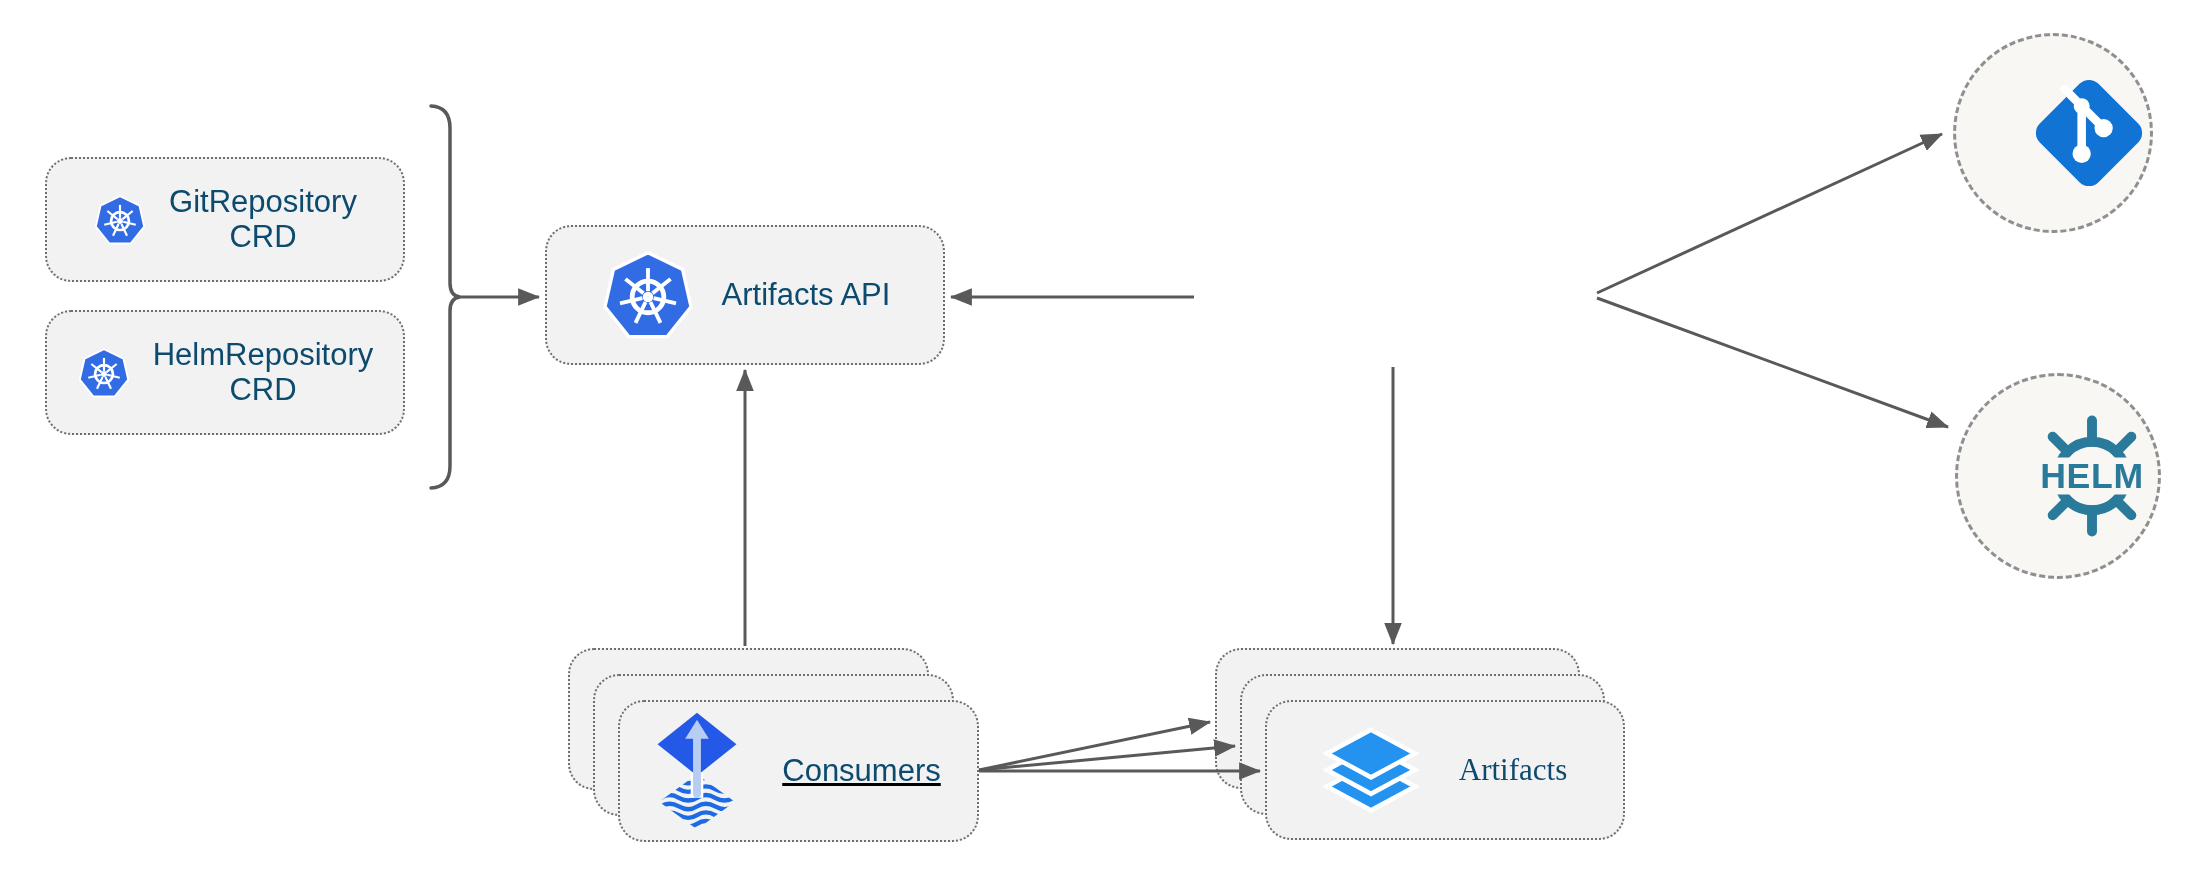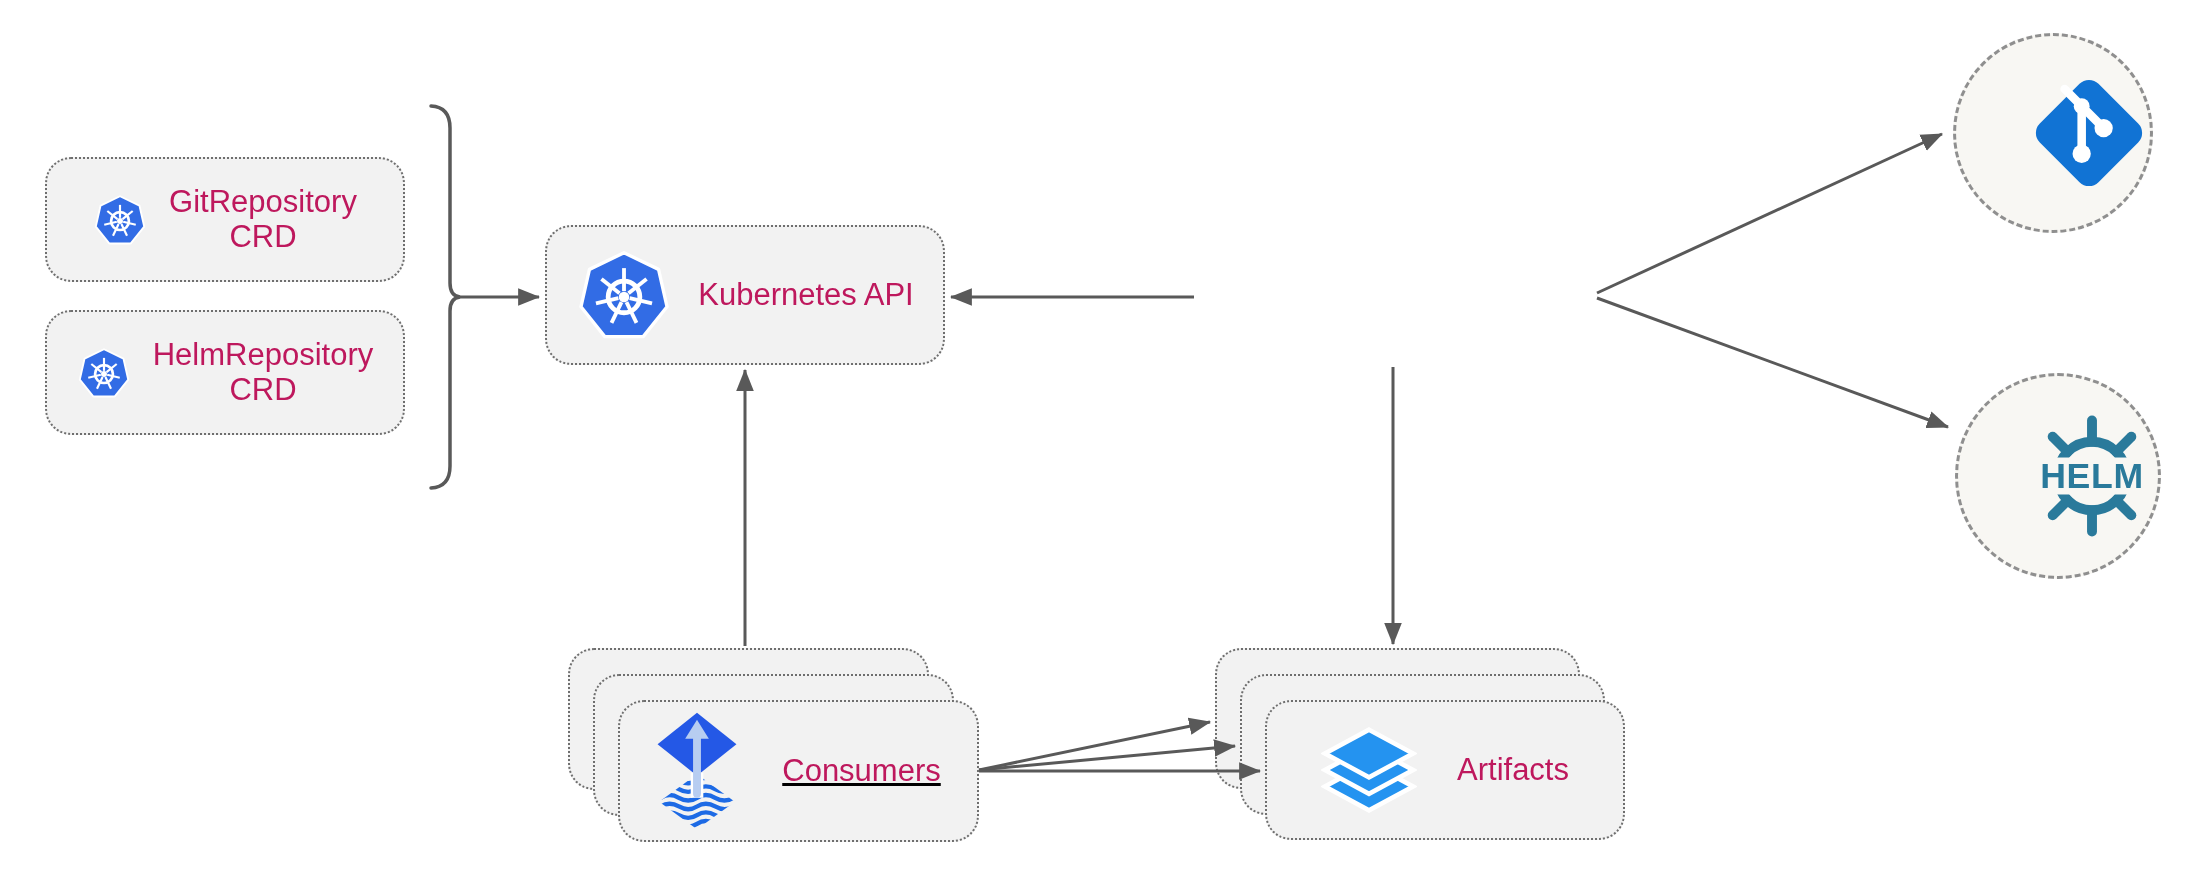--- a/index.html
+++ b/index.html
@@ -8,21 +8,21 @@
     font-family:"Liberation Sans",sans-serif;color:#000;
   }
   .edges{position:absolute;left:0;top:0;width:2198px;height:878px;pointer-events:none;z-index:5;}
   .box{
     position:absolute;background:#f2f2f2;border:2.5px dotted #6e6e6e;border-radius:26px;
     box-sizing:border-box;display:flex;align-items:center;justify-content:center;z-index:2;
   }
   .box.stackback{z-index:1;}
   .box.stackmid{z-index:2;}
   .box.stackfront{z-index:3;}
-  .label{font-size:31px;line-height:1.12;text-align:center;color:#be185d;}
+  .label{font-size:31px;line-height:1.12;text-align:center;color:#0c4a6e;}
   .circle{
     position:absolute;background:#f8f7f3;border:3px dashed #8f8f8f;border-radius:50%;
     box-sizing:border-box;display:flex;align-items:center;justify-content:flex-end;z-index:2;
   }
   .icon{flex:0 0 auto;display:block;}
 </style>
 </head>
 <body>
 
 <div class="canvas">
@@ -107,36 +107,36 @@
     <div class="label">
       <div>HelmRepository</div>
       <div>CRD</div>
     </div>
   </div>
 
   <div class="box" style="left:545px;top:225px;width:400px;height:140px;gap:26px;">
     <svg class="icon" width="96" height="96">
         <use href="#sym-k8s"></use>
       </svg>
-    <div class="label">Kubernetes API</div>
+    <div class="label">Artifacts API</div>
   </div>
 
 
   <div class="box stackback" style="left:568px;top:648px;width:361px;height:142px;"></div>
   <div class="box stackmid" style="left:593px;top:674px;width:361px;height:142px;"></div>
   <div class="box stackfront" style="left:618px;top:700px;width:361px;height:142px;gap:44px;text-decoration:underline;">
     <svg class="icon" width="82" height="120">
         <use href="#sym-flux"></use>
       </svg>
     <div class="label">Consumers</div>
   </div>
 
   <div class="box stackback" style="left:1215px;top:648px;width:365px;height:141px;"></div>
   <div class="box stackmid" style="left:1240px;top:674px;width:365px;height:141px;"></div>
-  <div class="box stackfront" style="left:1265px;top:700px;width:360px;height:140px;gap:40px;">
+  <div class="box stackfront" style="left:1265px;top:700px;width:360px;height:140px;gap:40px;font-family:Liberation Serif, serif;">
     <svg class="icon" width="96" height="88">
         <use href="#sym-layers"></use>
       </svg>
     <div class="label">Artifacts</div>
   </div>
 
   <div class="circle" style="left:1953px;top:33px;width:200px;height:200px;">
     <svg class="icon" width="122" height="122" viewBox="0 0 100 100">
       <g transform="rotate(45 50 50)">
           <rect x="16" y="16" width="68" height="68" rx="11" fill="#1173d4"></rect>

